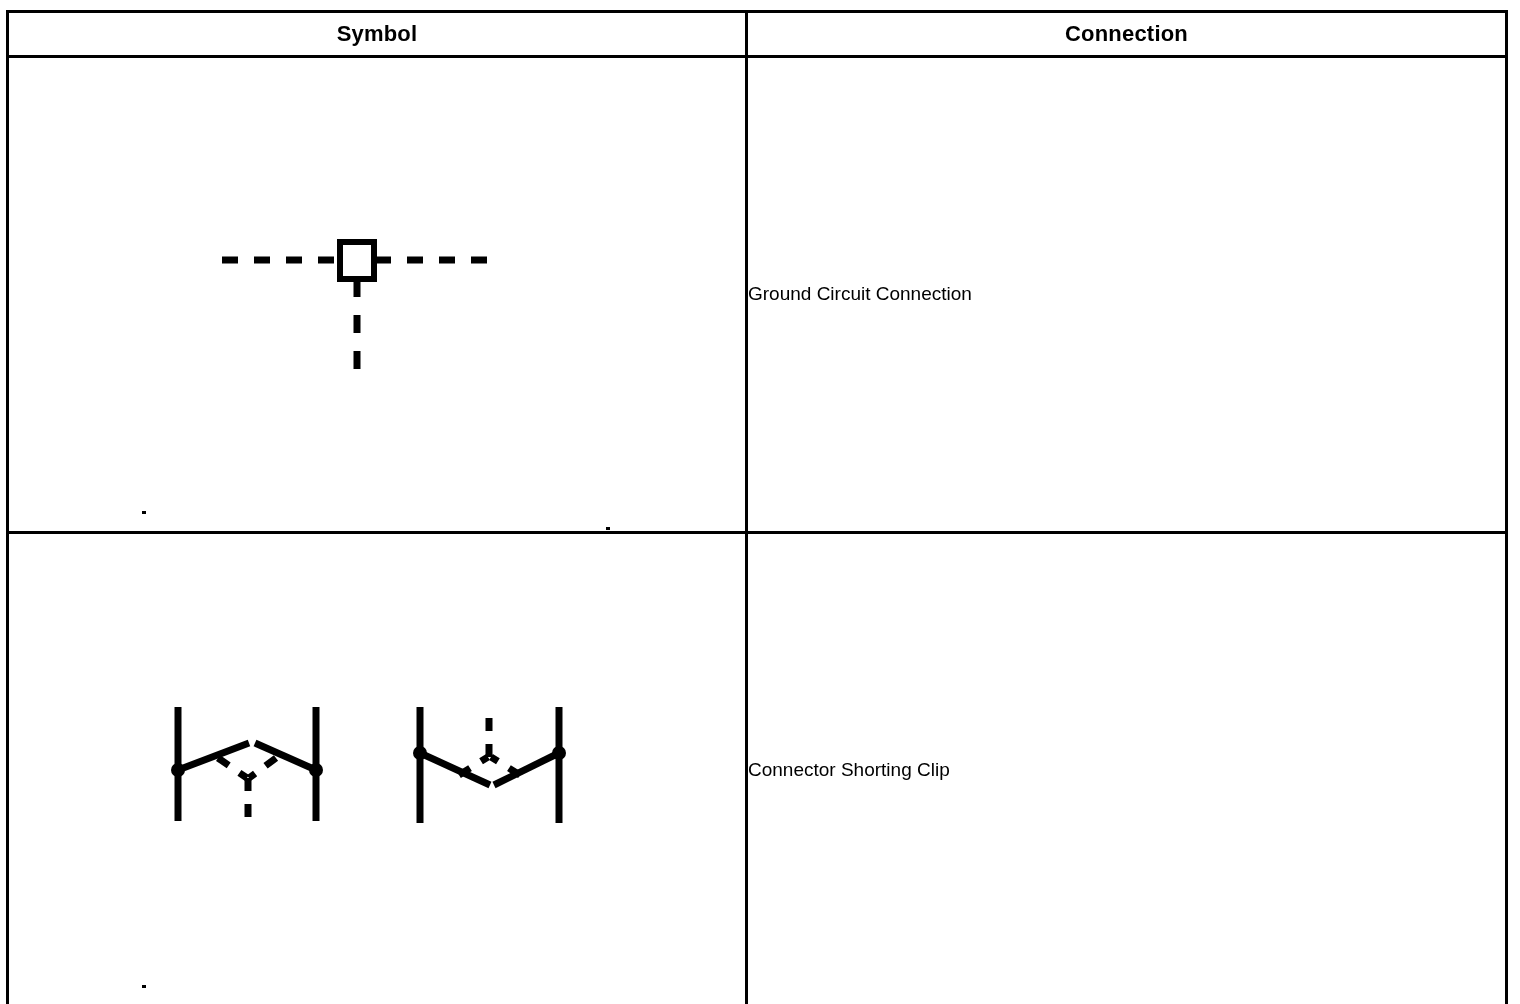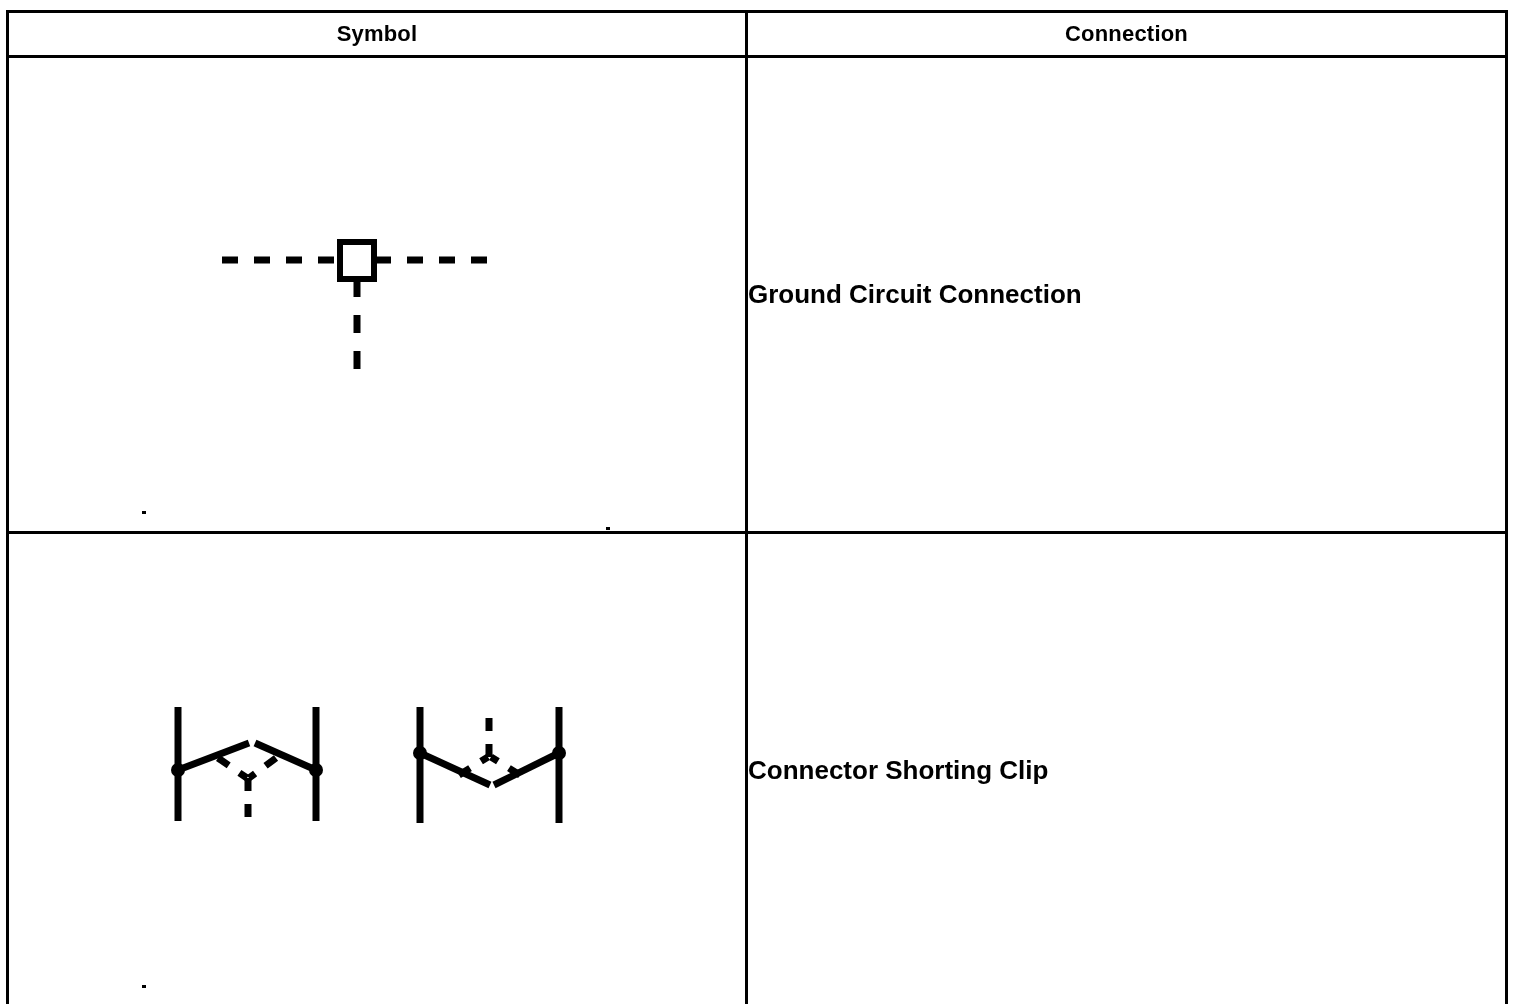--- a/index.html
+++ b/index.html
@@ -61,22 +61,22 @@
     position: relative;
   }
   .symbol-cell.row1 { height: 473px; }
   .symbol-cell.row2 { height: 472px; }
 
   .desc-cell {
     vertical-align: middle;
     padding-left: 5px;
   }
   .desc-text {
-    font-size: 26px;
-    font-weight: bold;
+    font-size: 19px;
+    font-weight: normal;
     line-height: 1.1;
     white-space: nowrap;
   }
 
   .symbol-svg {
     display: block;
     margin: 0 auto;
   }
 
   

